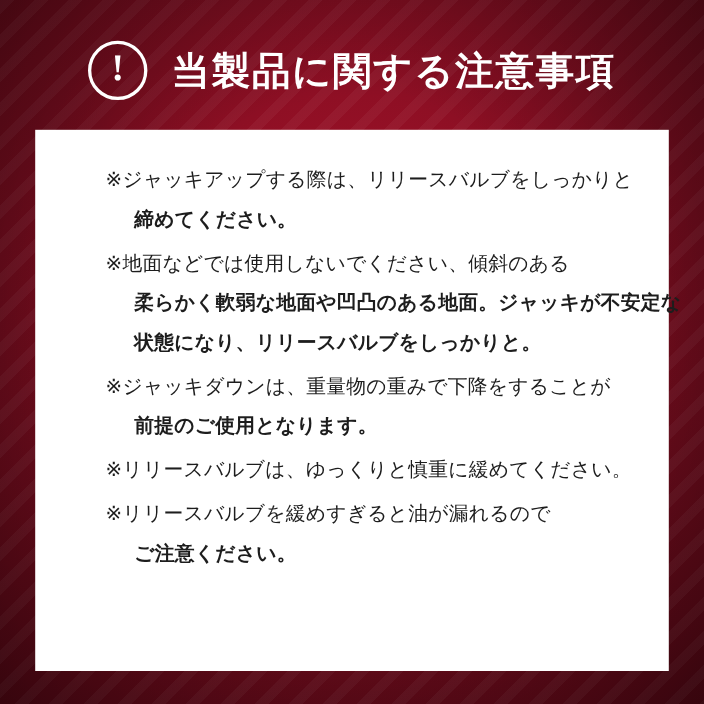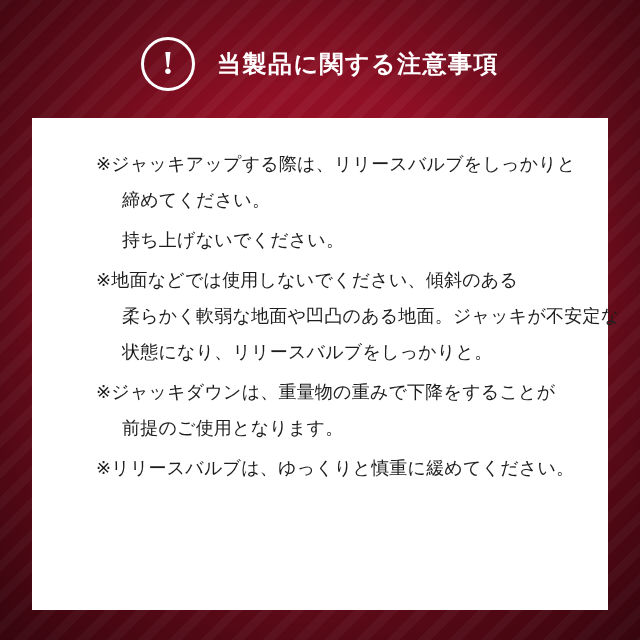--- a/index.html
+++ b/index.html
@@ -65,21 +65,21 @@
     color: #ffffff;
     font-size: 34px;
     line-height: 34px;
     font-weight: bold;
     transform: translateY(-1px);
     font-family: "Liberation Serif", "DejaVu Serif", serif;
   }
 
   #header-title {
     color: #ffffff;
-    font-size: 24px;
+    font-size: 35px;
     font-weight: bold;
     letter-spacing: 1.5px;
     white-space: nowrap;
     font-family: "DejaVu Sans", "Liberation Sans", sans-serif;
   }
 
   
   #panel {
     position: absolute;
     left: 32px;
@@ -105,20 +105,21 @@
     color: #1d1d1d;
     font-size: 18px;
     line-height: 36px;
     white-space: nowrap;
     font-family: "DejaVu Sans", "Liberation Sans", sans-serif;
     letter-spacing: 0.2px;
     margin-left: 40px;
   }
   .notice-line.indent {
     padding-left: 26px;
+    font-weight: bold;
   }
 </style>
 </head>
 <body>
 
 <div id="page">
 
   <div id="vignette"></div>
 
   <div id="header">
@@ -128,30 +129,33 @@
     <div id="header-title">当製品に関する注意事項</div>
   </div>
 
   <div id="panel">
     <div id="notice-list">
         <div class="notice-item">
           <div class="notice-line">※ジャッキアップする際は、リリースバルブをしっかりと</div>
           <div class="notice-line indent">締めてください。</div>
         </div>
         <div class="notice-item">
-          <div class="notice-line indent">持ち上げないでください。</div>
         </div>
         <div class="notice-item">
           <div class="notice-line">※地面などでは使用しないでください、傾斜のある</div>
           <div class="notice-line indent">柔らかく軟弱な地面や凹凸のある地面。ジャッキが不安定な</div>
           <div class="notice-line indent">状態になり、リリースバルブをしっかりと。</div>
         </div>
         <div class="notice-item">
           <div class="notice-line">※ジャッキダウンは、重量物の重みで下降をすることが</div>
           <div class="notice-line indent">前提のご使用となります。</div>
         </div>
         <div class="notice-item">
           <div class="notice-line">※リリースバルブは、ゆっくりと慎重に緩めてください。</div>
         </div>
+        <div class="notice-item">
+          <div class="notice-line">※リリースバルブを緩めすぎると油が漏れるので</div>
+          <div class="notice-line indent">ご注意ください。</div>
+        </div>
       </div>
   </div>
 
 </div>
 
 </body></html>

